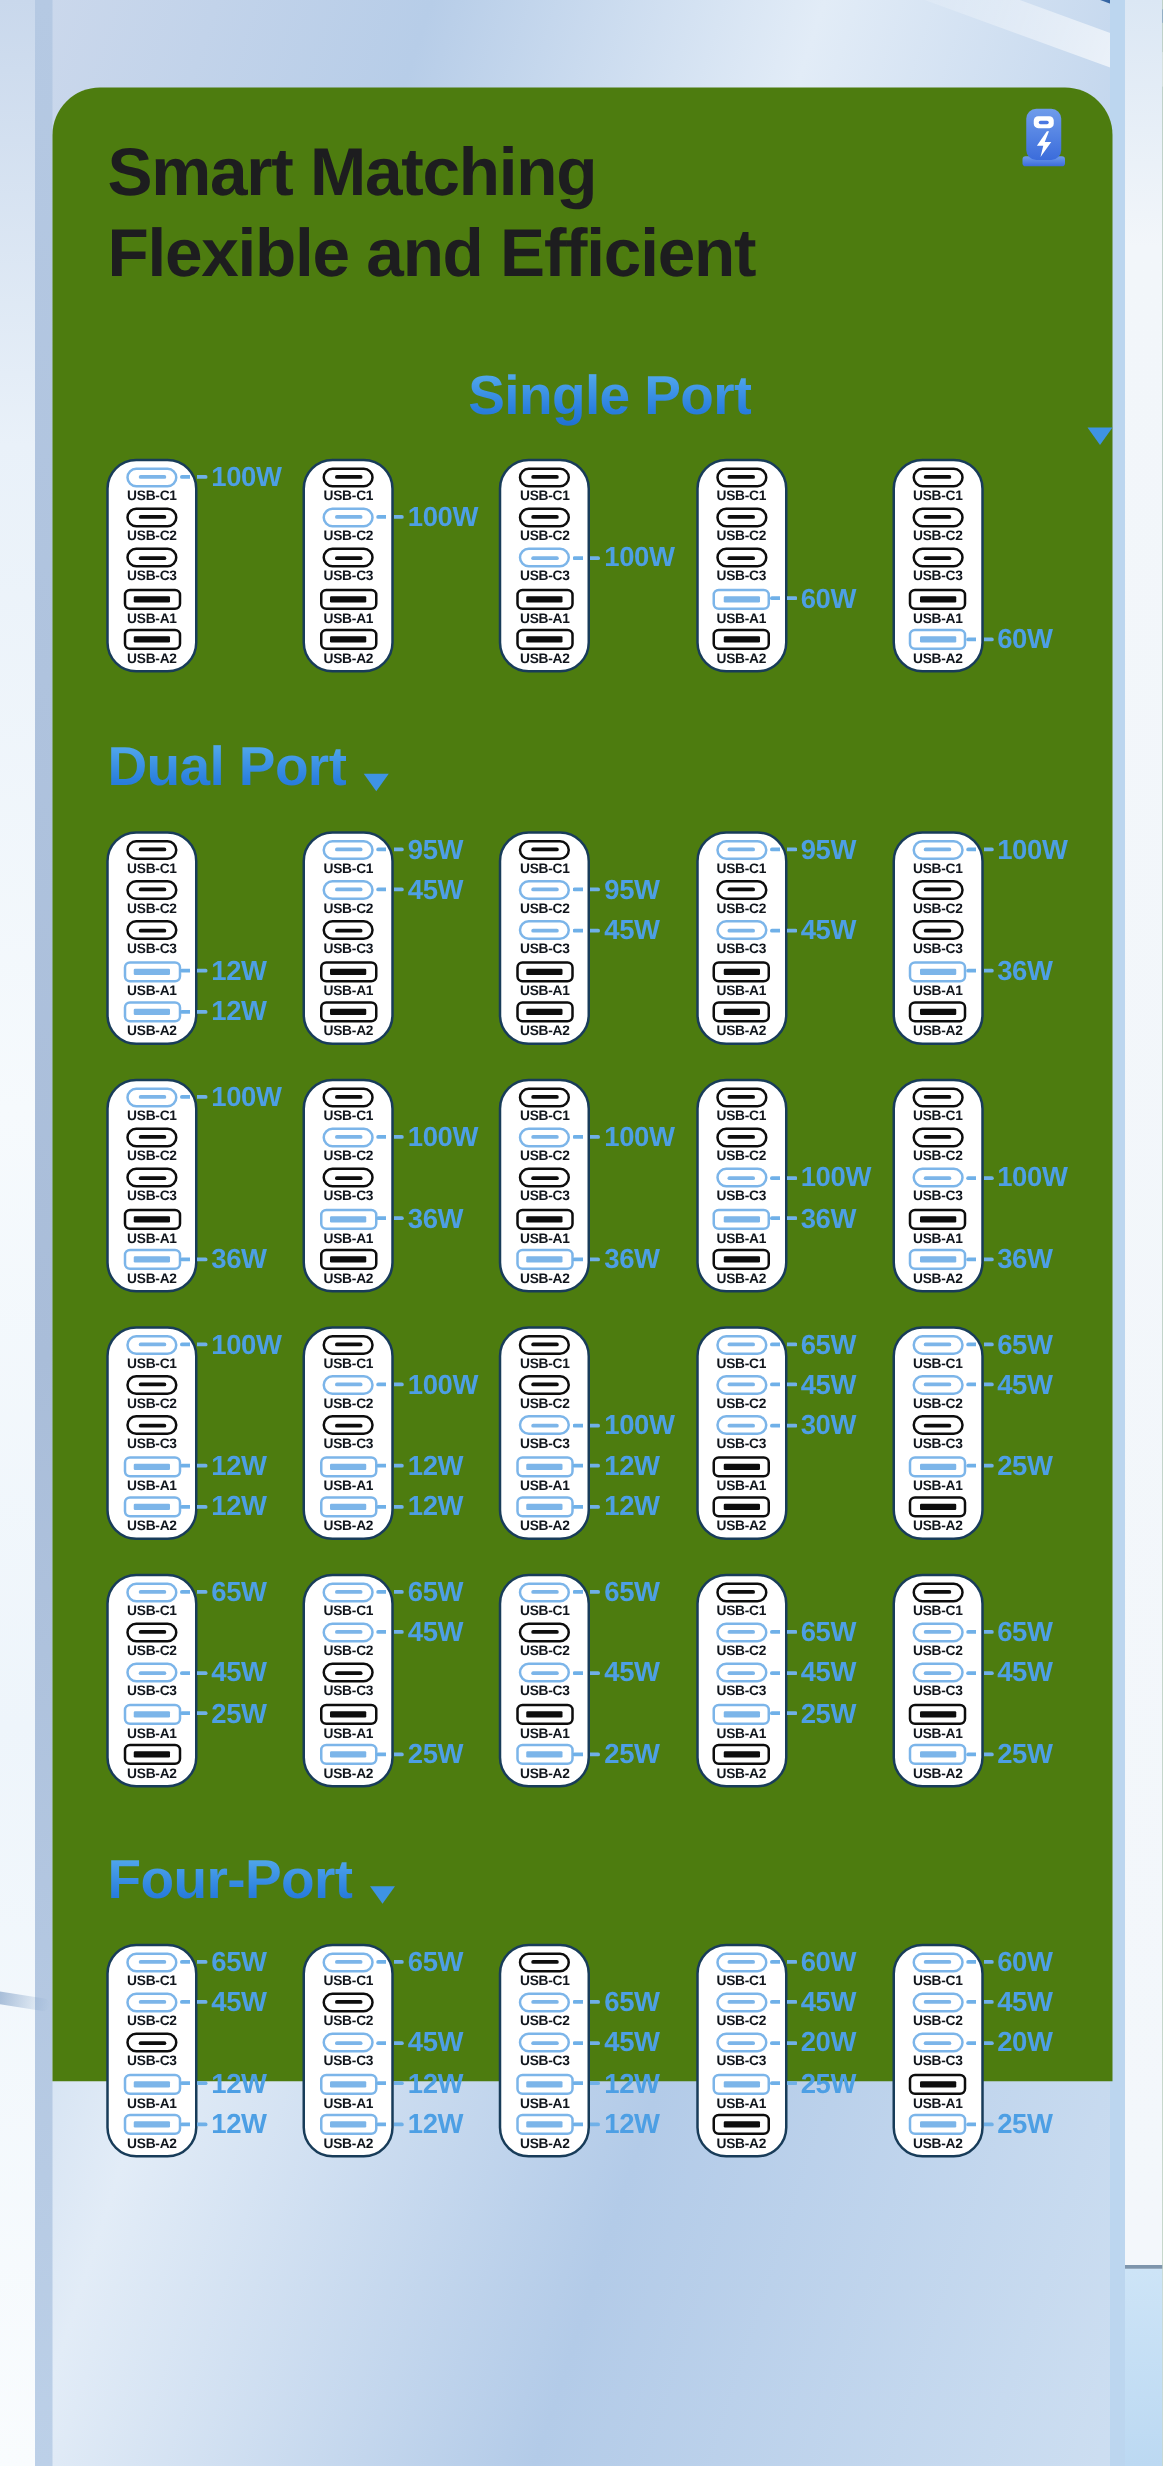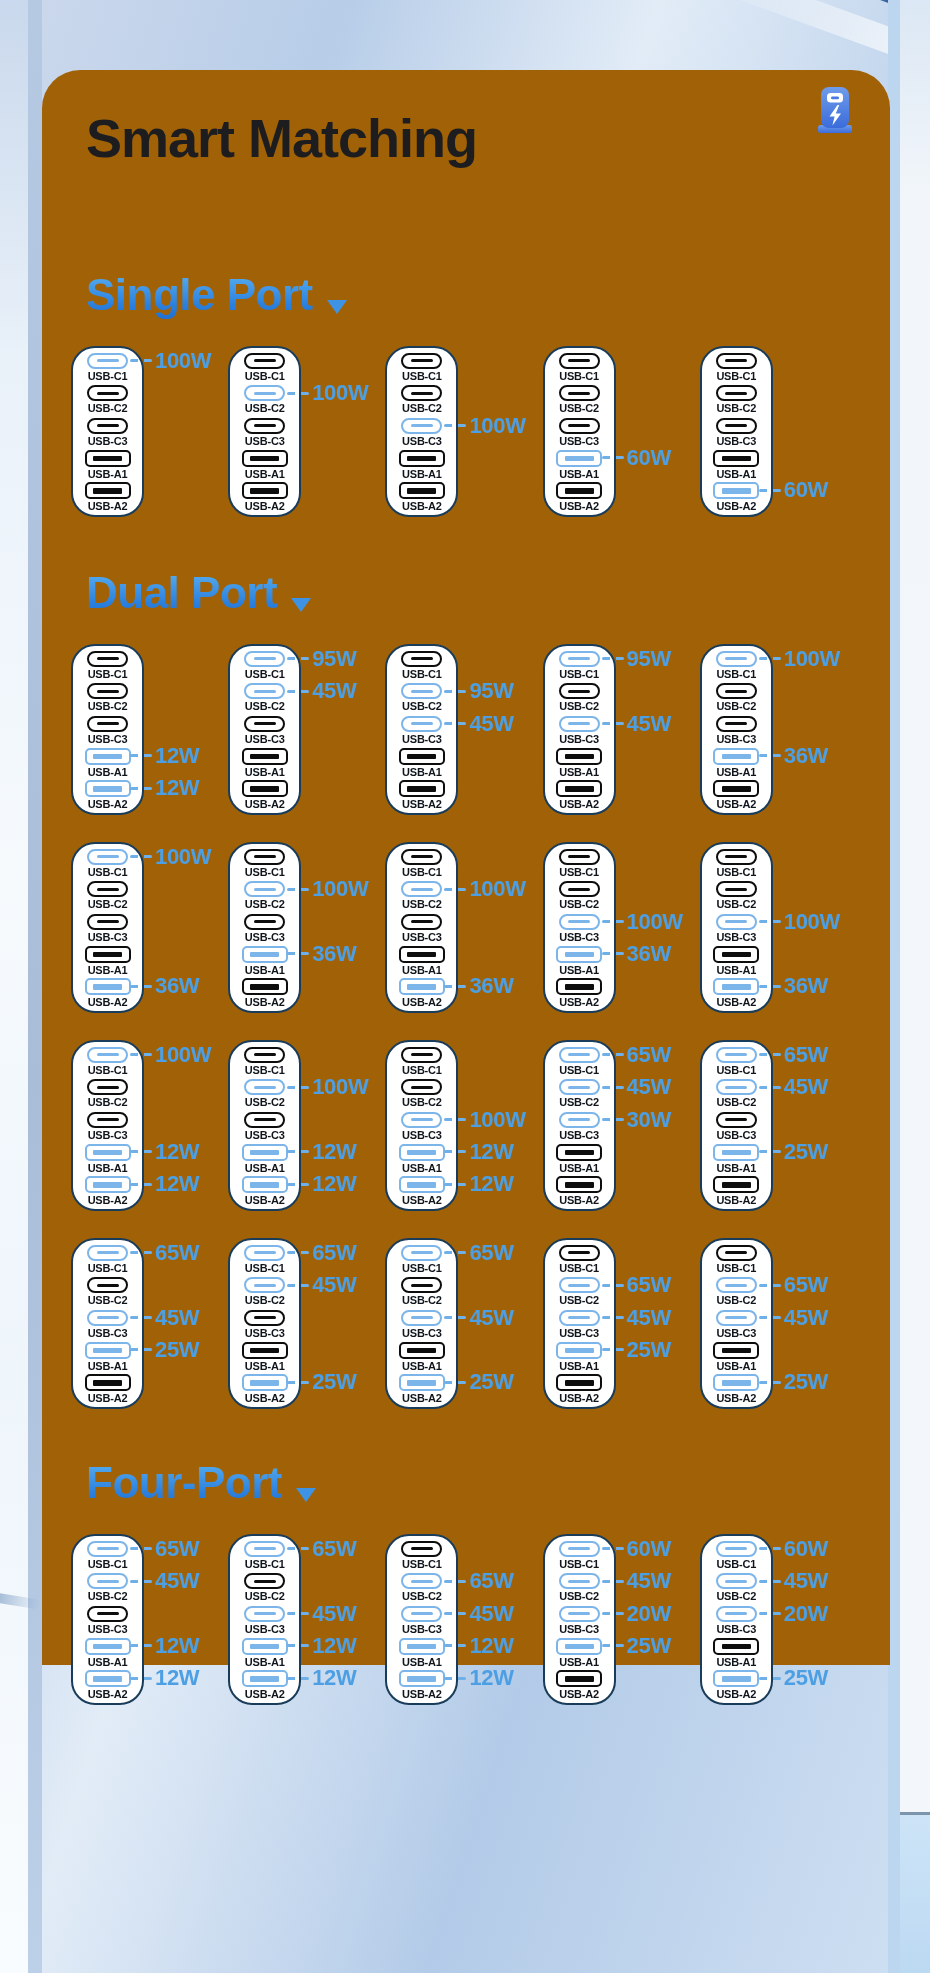--- a/index.html
+++ b/index.html
@@ -23,43 +23,43 @@
     background:linear-gradient(180deg,#cde4f7,#bcd9f2);border-top:3px solid #7d95ac;}
   .tr-streak1{position:absolute;left:740px;top:-14px;width:260px;height:10px;
     background:linear-gradient(90deg,rgba(47,95,158,0),#2f5f9e 60%,#5b8cc4);
     transform:rotate(20deg);}
   .tr-streak2{position:absolute;left:700px;top:6px;width:260px;height:26px;
     background:linear-gradient(90deg,rgba(255,255,255,0),rgba(255,255,255,.85));
     transform:rotate(20deg);}
 
   
   .card{position:absolute;left:42px;top:70px;width:848px;height:1595px;
-    background:#a16207;border-radius:38px 38px 0 0;box-sizing:border-box;padding-top:36px;}
+    background:#4d7c0f;border-radius:38px 38px 0 0;box-sizing:border-box;padding-top:36px;}
 
   .page-title{margin:0 0 0 44px;font-size:54px;line-height:1.2;font-weight:bold;
     color:#1d1d1f;letter-spacing:-1px;}
 
   .charge-icon{position:absolute;top:15px;right:36px;width:38px;height:50px;}
 
   
   .heading{display:flex;align-items:center;height:48px;margin:0 0 0 44px;}
   .heading-text{font-size:44px;font-weight:bold;letter-spacing:-0.5px;
     background:linear-gradient(180deg,#5cb2ef 0%,#2b80de 70%,#1f6fd0 100%);
     -webkit-background-clip:text;background-clip:text;color:transparent;}
   .caret{width:0;height:0;border-left:10px solid transparent;border-right:10px solid transparent;
     border-top:14px solid #3e93e4;margin-left:14px;align-self:flex-end;margin-bottom:5px;}
 
-  .section-single .heading{margin-top:100px;}
+  .section-single .heading{margin-top:56px;flex-direction:column;}
   .section-dual   .heading{margin-top:52px;text-align:center;}
   .section-three  .heading{margin-top:58px;}
   .section-four   .heading{margin-top:50px;}
   .section-five   .heading{margin-top:46px;}
 
   
-  .row{display:flex;padding-left:29px;margin-top:27px;}
+  .row{display:flex;padding-left:43px;margin-top:27px;}
   .cell{width:157.2px;flex:none;position:relative;}
 
   .charger{width:73px;height:171px;border:2.5px solid #183c59;border-radius:24px;
     box-sizing:border-box;padding-top:5px;background:#fff;}
   .unit{height:32.4px;position:relative;text-align:center;}
   .port{margin:0 auto;box-sizing:border-box;display:flex;align-items:center;justify-content:center;
     border:2.5px solid #0d0d0d;background:#fff;}
   .port.c{width:41px;height:16px;border-radius:9px;}
   .port.c .bar{display:block;width:22px;height:3px;border-radius:2px;background:#0d0d0d;}
   .port.a{width:46px;height:17px;border-radius:5px;}
@@ -83,20 +83,21 @@
 <div class="tr-streak1"></div>
 <div class="tr-streak2"></div>
 <div class="right-band"></div>
 <div class="right-panel"></div>
 <div class="right-panel-bottom"></div>
 
 <div class="card">
 
   <h1 class="page-title">
     <span>Smart Matching</span><br>
+    <span>Flexible and Efficient</span>
   </h1>
 
   <div class="charge-icon">
     <svg viewBox="0 0 38 50" width="38" height="50">
       <defs>
         <linearGradient id="icg" x1="0" y1="0" x2="0" y2="1">
           <stop offset="0" stop-color="#6f9ceb"></stop>
           <stop offset="1" stop-color="#3b6cdb"></stop>
         </linearGradient>
       </defs>

